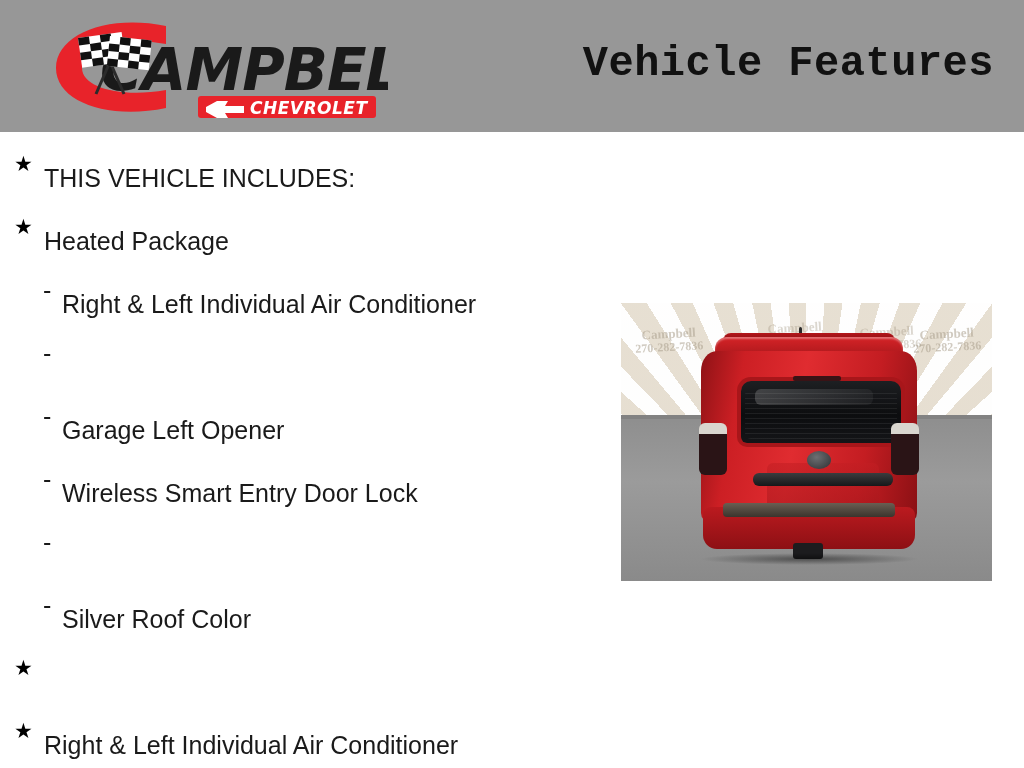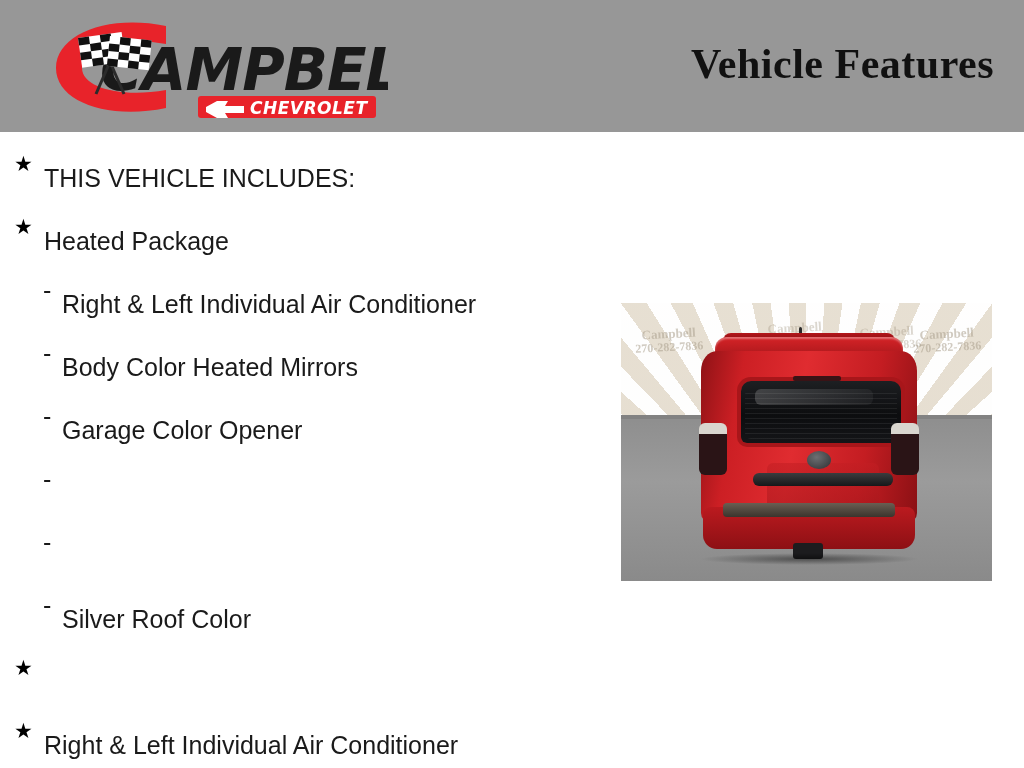--- a/index.html
+++ b/index.html
@@ -39,21 +39,21 @@
     top: 8px;
     width: 350px;
     height: 116px;
   }
   .logo svg { display: block; }
 
   .header-title {
     position: absolute;
     right: 30px;
     top: 38px;
-    font-family: Liberation Serif, serif;
+    font-family: Liberation Mono, monospace;
     font-weight: bold;
     font-size: 42px;
     line-height: 52px;
     letter-spacing: 0.5px;
     color: #111111;
     text-align: right;
     white-space: nowrap;
   }
 
   
@@ -310,30 +310,30 @@
       <span class="feat-label">Heated Package</span>
     </div>
 
     <div class="feat-row level-sub">
       <span class="dash">-</span>
       <span class="feat-label">Right &amp; Left Individual Air Conditioner</span>
     </div>
 
     <div class="feat-row level-sub">
       <span class="dash">-</span>
-      <span class="feat-label">Body Color Heated Mirrors</span>
-    </div>
-
-    <div class="feat-row level-sub">
-      <span class="dash">-</span>
-      <span class="feat-label">Garage Color Opener</span>
-    </div>
-
-    <div class="feat-row level-sub">
-      <span class="dash">-</span>
+    </div>
+
+    <div class="feat-row level-sub">
+      <span class="dash">-</span>
+      <span class="feat-label">Garage Left Opener</span>
+    </div>
+
+    <div class="feat-row level-sub">
+      <span class="dash">-</span>
+      <span class="feat-label">Wireless Smart Entry Door Lock</span>
     </div>
 
     <div class="feat-row level-sub">
       <span class="dash">-</span>
     </div>
 
     <div class="feat-row level-sub">
       <span class="dash">-</span>
       <span class="feat-label">Silver Roof Color</span>
     </div>

